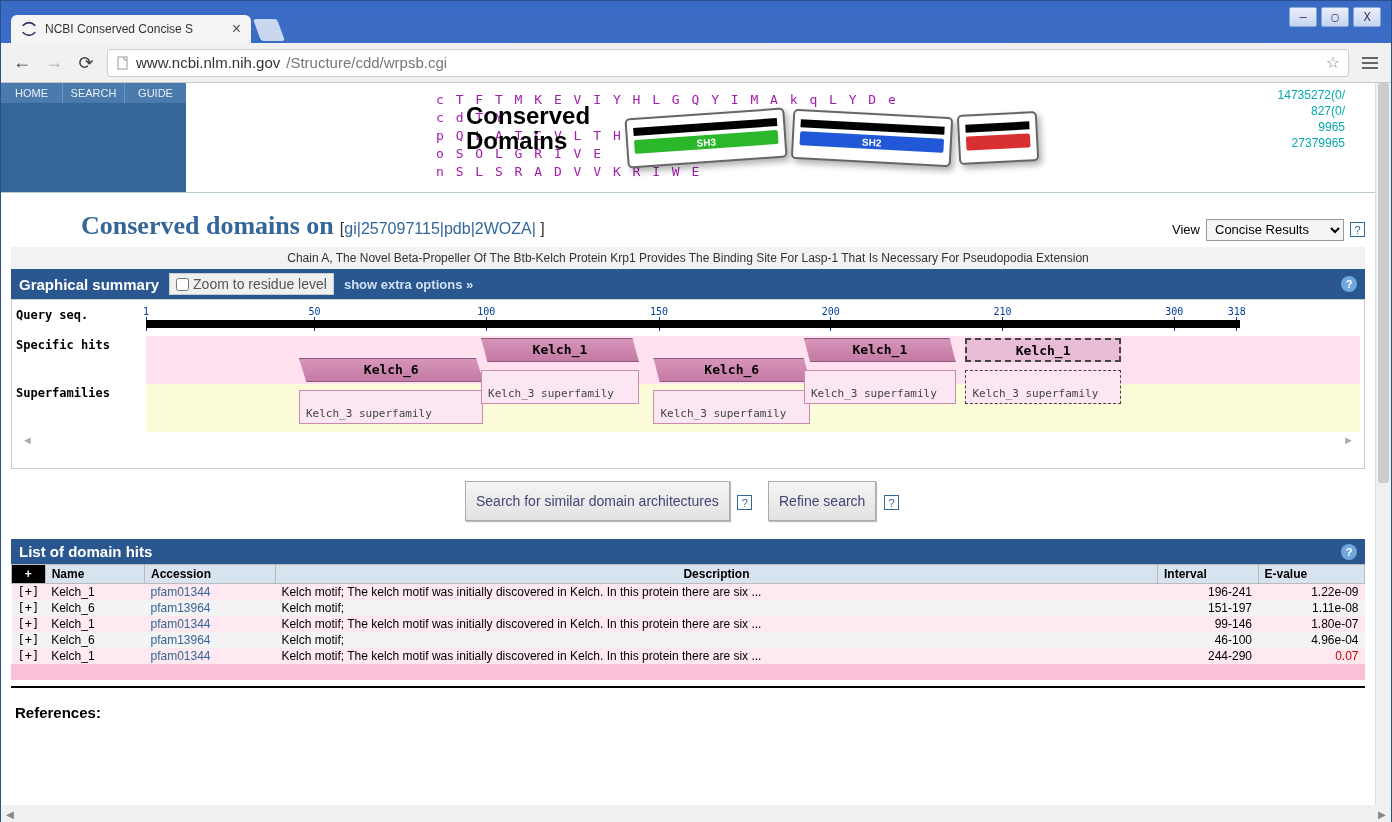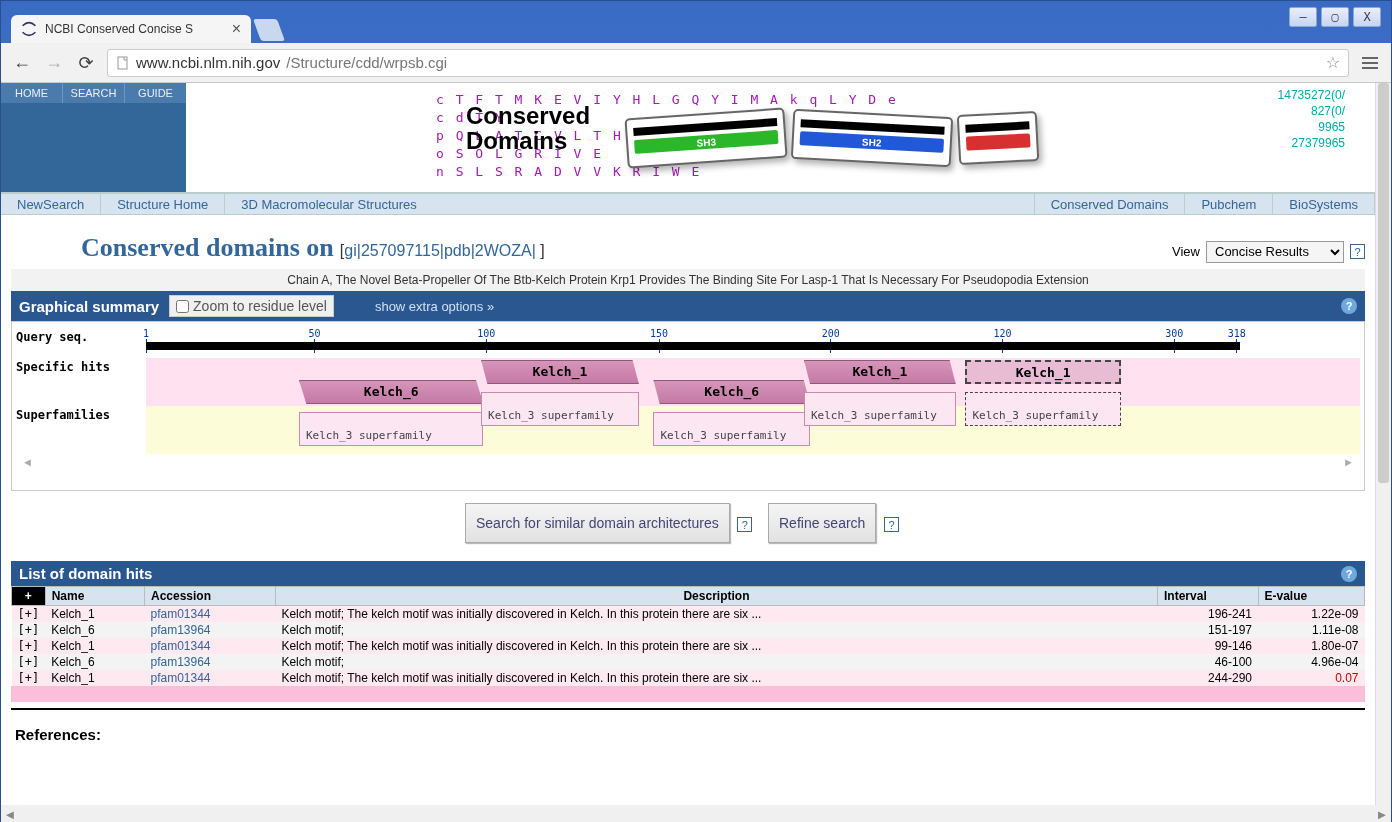--- a/index.html
+++ b/index.html
@@ -58,21 +58,21 @@
 .view-row { margin-left: auto; display: flex; align-items: center; gap: 6px; }
 .view-row select { height: 22px; font-size: 13px; border: 1px solid #999; background: #f5f5f5; padding: 0 18px 0 4px; }
 .help-q { display: inline-block; width: 15px; height: 15px; border: 1px solid #336699; color: #336699; font-size: 11px; text-align: center; line-height: 14px; }
 
 .chain-desc { background: #f2f2f2; padding: 4px 8px; margin: 0 0 0 0; color: #333; font-size: 12px; text-align: center; }
 
 .blue-bar { background: #2a578f; color: #fff; font-weight: bold; padding: 4px 8px; display: flex; align-items: center; gap: 10px; font-size: 15px; position: relative; }
 .blue-bar .round-q { position: absolute; right: 8px; width: 16px; height: 16px; background: #6fa8dc; border-radius: 50%; font-size: 11px; text-align: center; line-height: 16px; }
 .zoom-box { background: #f0f0f0; border: 1px solid #ccc; padding: 2px 6px; color: #555; display: inline-flex; align-items: center; gap: 4px; font-weight: normal; font-size: 14px; }
 .zoom-box input { margin: 0; }
-.extra-link { color: #cfe1f5; font-size: 13px; font-weight: normal; margin-left: 31px; }
+.extra-link { color: #cfe1f5; font-size: 13px; font-weight: bold; }
 
 .graph-panel { border: 1px solid #ccc; padding: 6px 4px 20px 4px; background: #fff; position: relative; }
 .ruler-row { display: flex; }
 .row-label { width: 130px; font-family: monospace; font-size: 12px; font-weight: bold; padding-top: 2px; }
 .ruler { flex: 1; position: relative; height: 30px; }
 .ruler-bar { position: absolute; top: 14px; left: 0; right: 120px; height: 8px; background: #000; }
 .ticks { position: absolute; top: 0; left: 0; right: 120px; font-size: 10px; color: #003b9b; font-family: monospace; }
 .tick { position: absolute; top: 0; transform: translateX(-50%); }
 .tick .line { display: block; width: 1px; height: 14px; background: #003b9b; margin: 0 auto; }
 .hit-row { display: flex; min-height: 30px; position: relative; }
@@ -185,28 +185,20 @@
               </div>
           <div class="puzzle">
                 <div class="bar"></div>
                 <div class="stripe r"></div>
               </div>
         </div>
         <div class="banner-nums">14735272(0/<br>827(0/<br>9965<br>27379965</div>
       </div>
     </div>
 
-    <div class="topnav">
-      <a>NewSearch</a>
-      <a>Structure Home</a>
-      <a style="flex:1.5">3D Macromolecular Structures</a>
-      <a>Conserved Domains</a>
-      <a>Pubchem</a>
-      <a>BioSystems</a>
-    </div>
 
     <div class="content">
       <div class="title-row">
         <span class="main-title"><span>Conserved domains on</span> <span class="title-on"></span></span>
         <span class="gi-label">
           <span>[</span><a class="gi-link">gi|257097115|pdb|2WOZA|</a><span> ]</span>
         </span>
         <div class="view-row">
           <span>View</span>
           <select><option>Concise Results</option></select>
@@ -229,21 +221,21 @@
       <div class="graph-panel">
         <div class="ruler-row">
           <div class="row-label">Query seq.</div>
           <div class="ruler">
             <div class="ticks">
               <div class="tick" style="left:0%"><span>1</span><span class="line"></span></div>
               <div class="tick" style="left:15.4%"><span>50</span><span class="line"></span></div>
               <div class="tick" style="left:31.1%"><span>100</span><span class="line"></span></div>
               <div class="tick" style="left:46.9%"><span>150</span><span class="line"></span></div>
               <div class="tick" style="left:62.6%"><span>200</span><span class="line"></span></div>
-              <div class="tick" style="left:78.3%"><span>120</span><span class="line"></span></div>
+              <div class="tick" style="left:78.3%"><span>210</span><span class="line"></span></div>
               <div class="tick" style="left:94.0%"><span>300</span><span class="line"></span></div>
               <div class="tick" style="left:99.7%"><span>318</span><span class="line"></span></div>
             </div>
             <div class="ruler-bar"></div>
           </div>
         </div>
 
         <div class="hit-row">
           <div class="row-label">Specific hits</div>
           <div class="hit-area pink-bg" style="height:48px">

